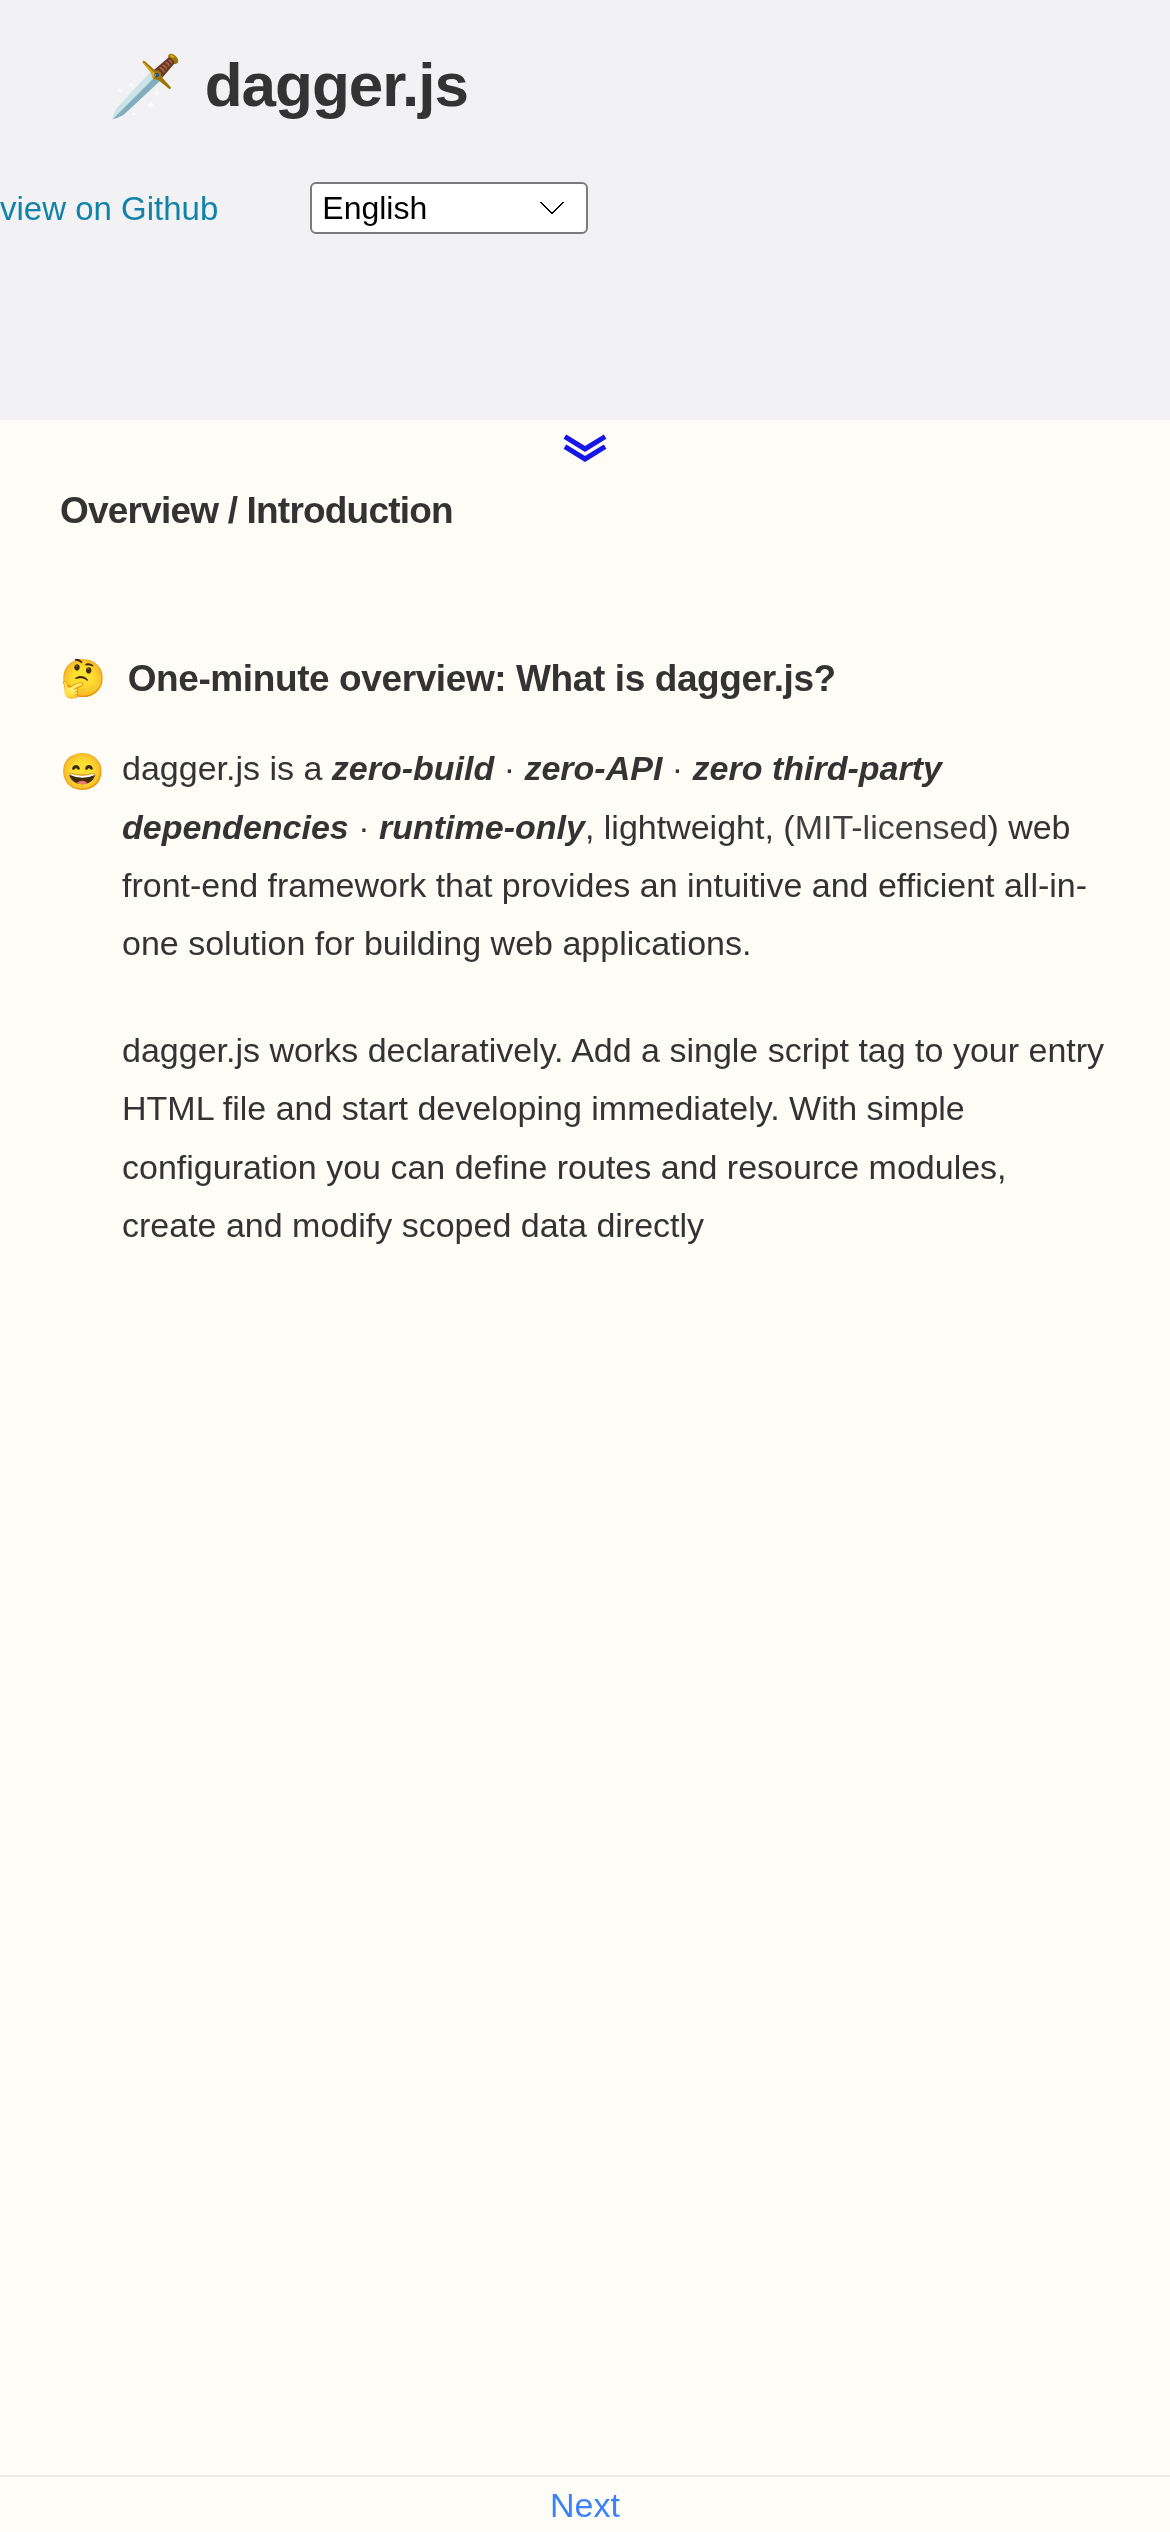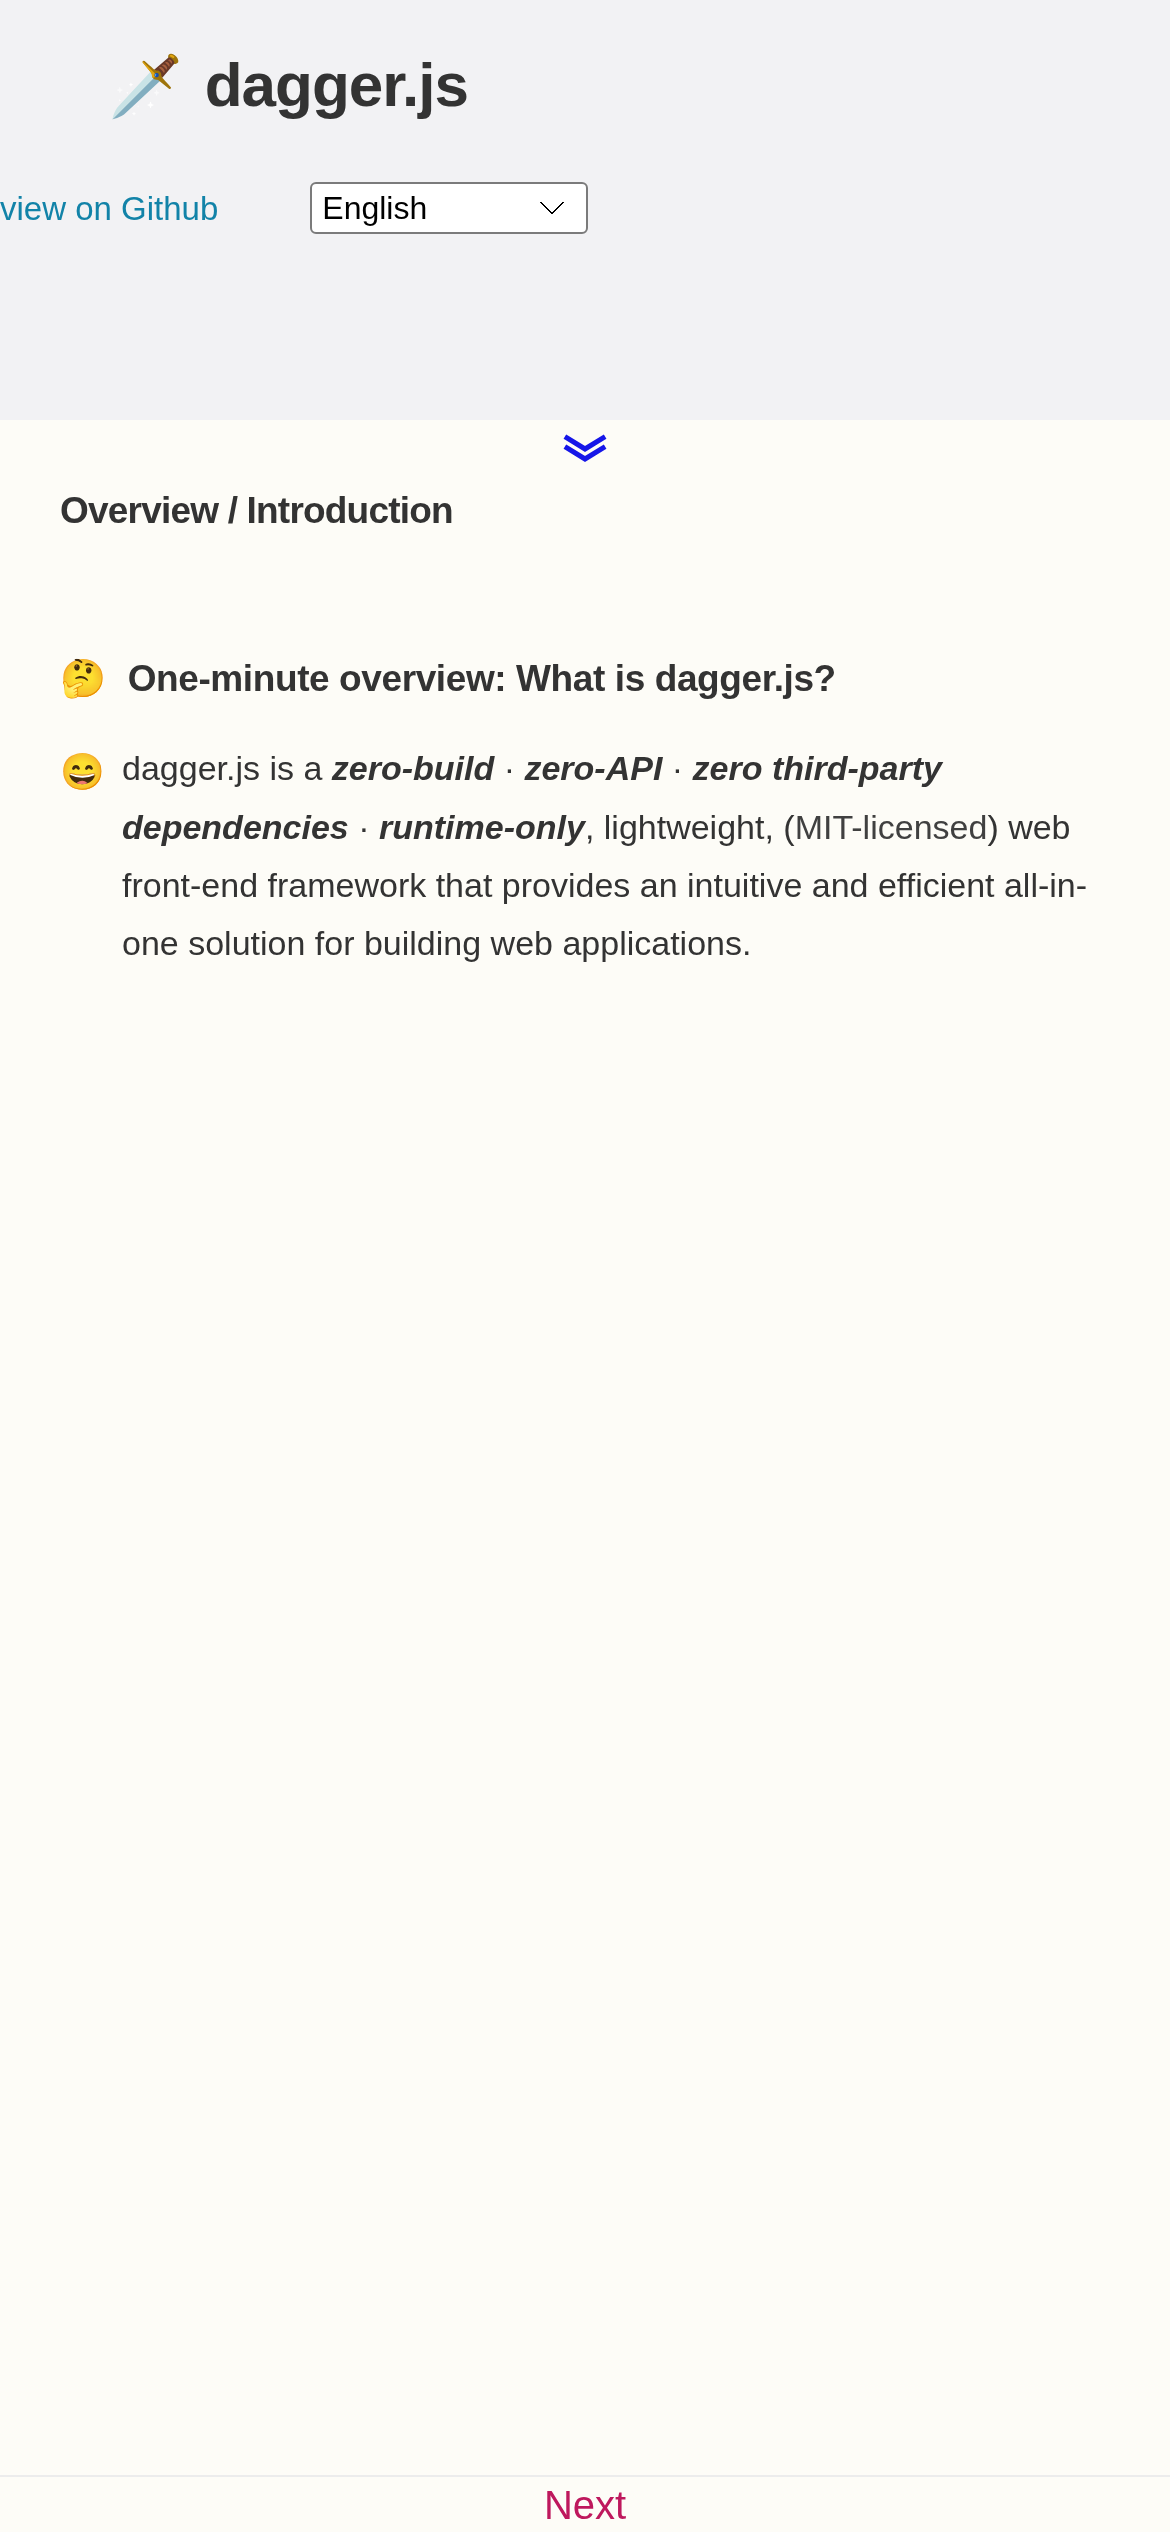--- a/index.html
+++ b/index.html
@@ -161,22 +161,22 @@
     left: 0; right: 0;
     top: 2475px;
     height: 57px;
     border-top: 2px solid #ececec;
     background: #fdfcf7;
     display: flex;
     align-items: center;
     justify-content: center;
   }
   .next-link {
-    color: #be185d;
-    font-size: 40px;
+    color: #3b82f6;
+    font-size: 34px;
     text-decoration: none;
     line-height: 1;
   }
 </style>
 </head>
 <body>
 
 <header class="site-header">
 
   <div class="brand">
@@ -207,18 +207,19 @@
   <h1 class="page-title">Overview / Introduction</h1>
 
   <h2 class="section-heading">
     <span class="emoji">🤔</span><span>One-minute overview: What is dagger.js?</span>
   </h2>
 
   <p class="para first">
     <span class="lead-emoji">😄</span><span>dagger.js is a </span><b>zero-build</b><span> · </span><b>zero-API</b><span> · </span><b>zero third-party dependencies</b><span> · </span><b>runtime-only</b><span>, lightweight, (</span><a class="inline-link" href="#">MIT-licensed</a><span>) web front-end framework that provides an intuitive and efficient all-in-one solution for building web applications.</span>
   </p>
 
+  <p class="para-plain">dagger.js works declaratively. Add a single script tag to your entry HTML file and start developing immediately. With simple configuration you can define routes and resource modules, create and modify scoped data directly</p>
 
 </main>
 
 <footer class="site-footer">
   <a class="next-link" href="#">Next</a>
 </footer>
 
 </body></html>

